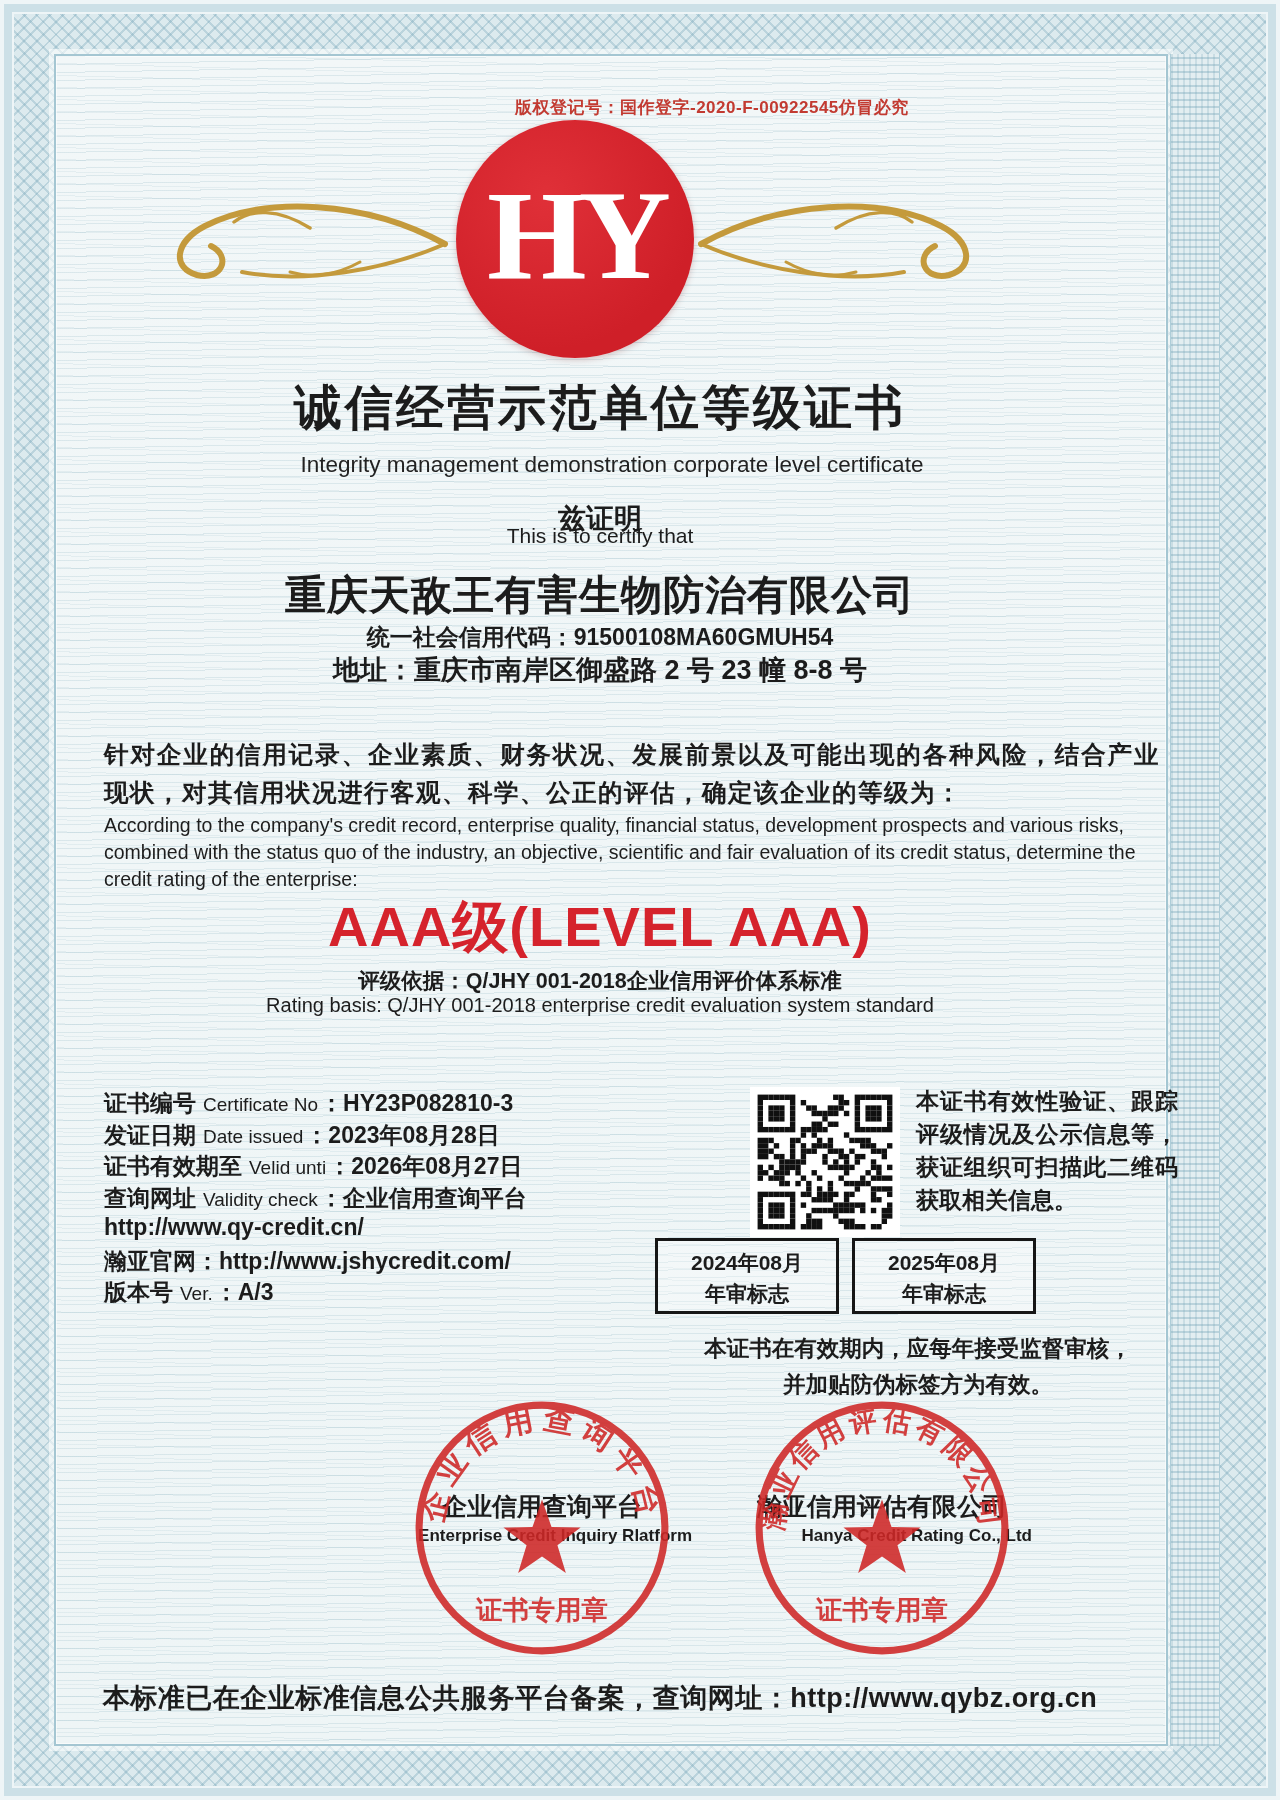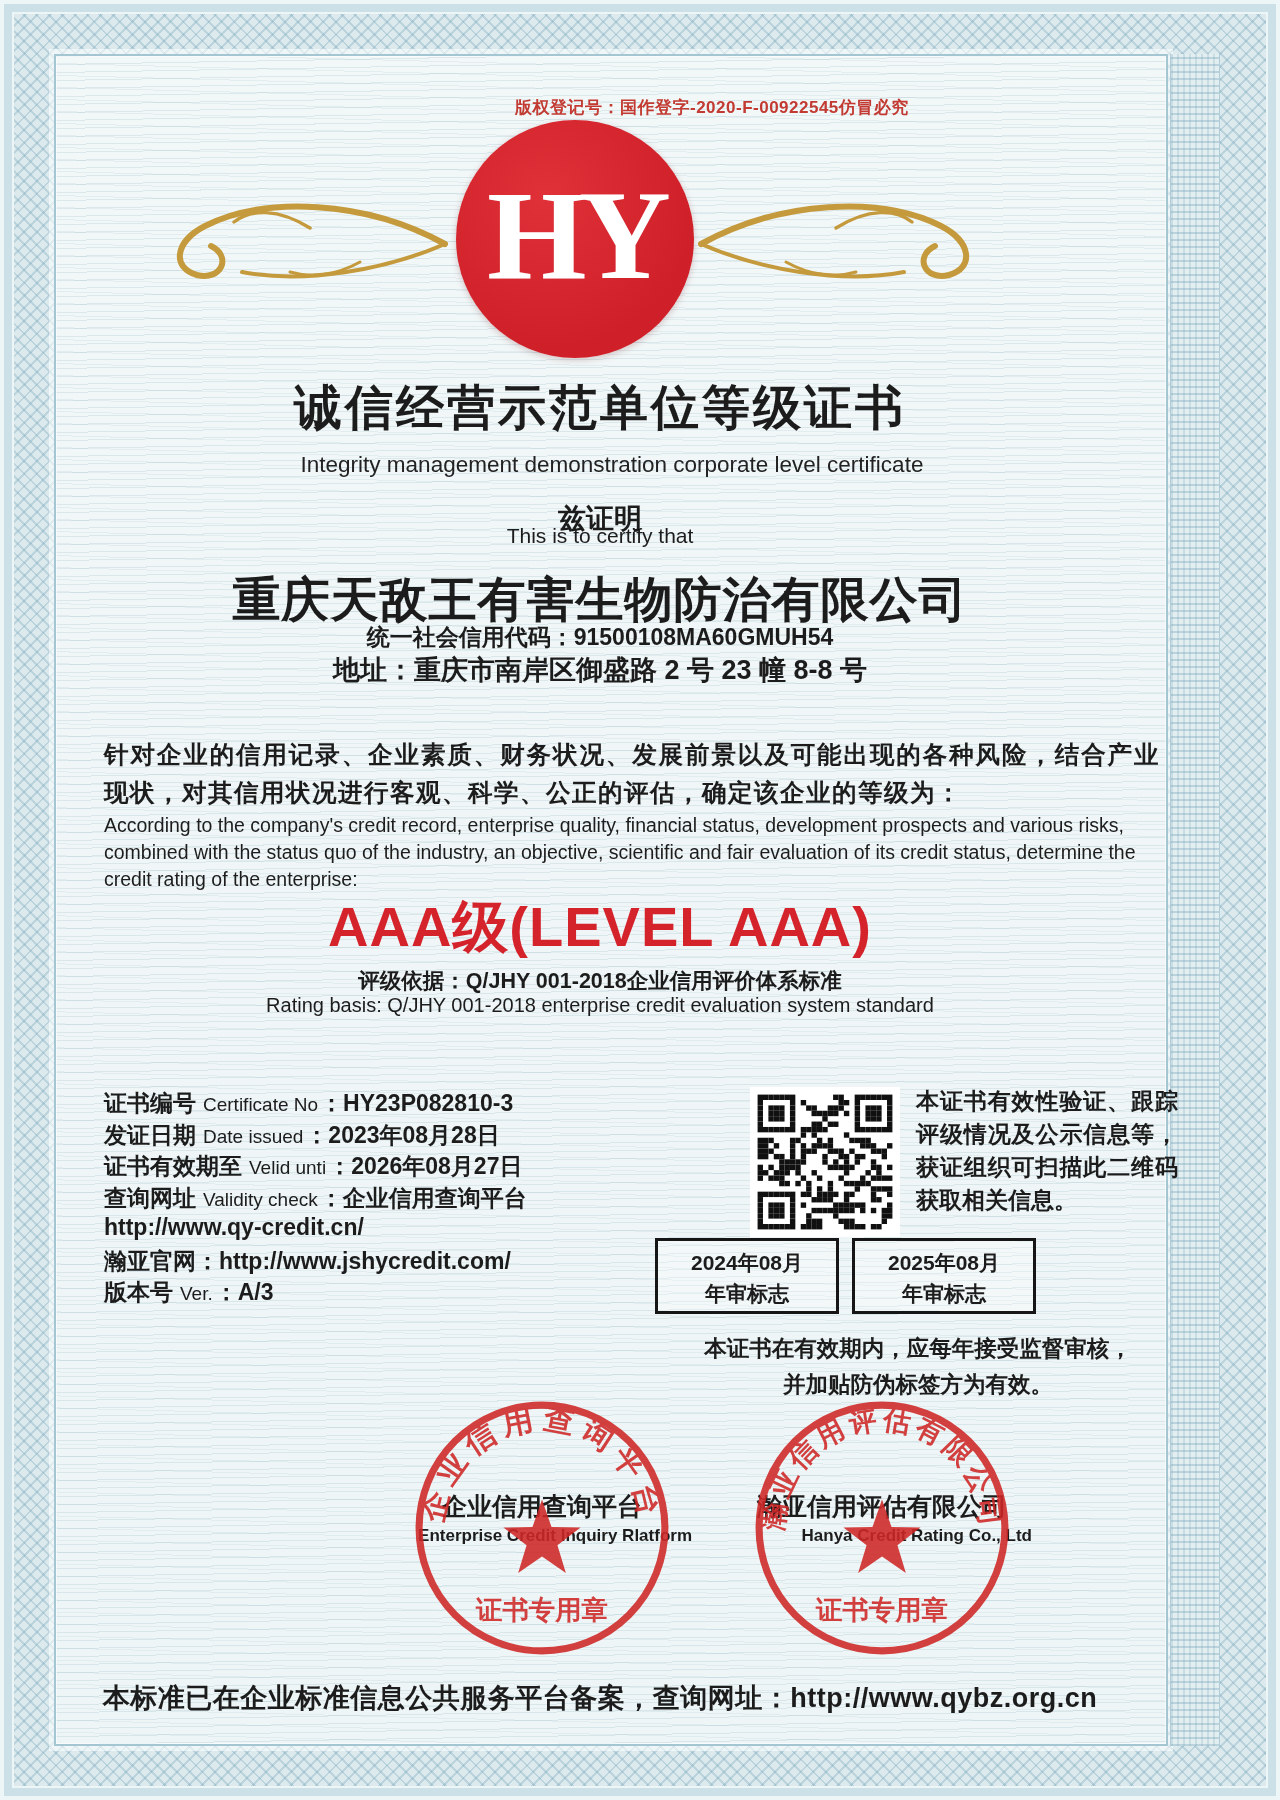--- a/index.html
+++ b/index.html
@@ -40,21 +40,21 @@
     box-shadow:0 2px 6px rgba(120,40,40,.25);
   }
   .logo span{font-size:128px;font-weight:800;color:#fff;letter-spacing:-8px;transform:translateY(-4px);font-family:Liberation Serif, serif;}
   .flourish{top:192px;width:300px;height:100px;}
   .flourish.l{left:150px;}
   .flourish.r{left:696px;transform:scaleX(-1);}
   .title-cn{top:376px;font-size:48px;font-weight:700;letter-spacing:3px;}
   .title-en{top:452px;font-size:22.5px;color:#222;padding-left:24px;}
   .certify-cn{top:500px;font-size:28px;font-weight:600;}
   .certify-en{top:524px;font-size:21px;}
-  .company{top:568px;font-size:48px;font-weight:900;letter-spacing:1px;}
+  .company{top:568px;font-size:41px;font-weight:900;letter-spacing:1px;}
   .credit-code{top:622px;font-size:23px;font-weight:600;}
   .address{top:652px;font-size:27px;font-weight:600;}
   .eval-cn{top:736px;left:104px;width:1056px;font-size:24.5px;font-weight:600;line-height:38px;letter-spacing:1.5px;text-align:justify;}
   .eval-en{top:812px;left:104px;width:1070px;font-size:19.5px;line-height:27px;color:#1d1d1d;}
   .level{top:890px;font-size:56px;font-weight:900;color:#d5232c;letter-spacing:1px;}
   .basis-cn{top:966px;font-size:21.5px;font-weight:600;}
   .basis-en{top:994px;font-size:20px;}
   .info{top:1085px;left:0;width:1280px;height:320px;}
   .details{position:absolute;left:104px;top:3px;width:560px;}
   .detail-line{height:31.5px;font-size:23px;font-weight:600;white-space:nowrap;}

